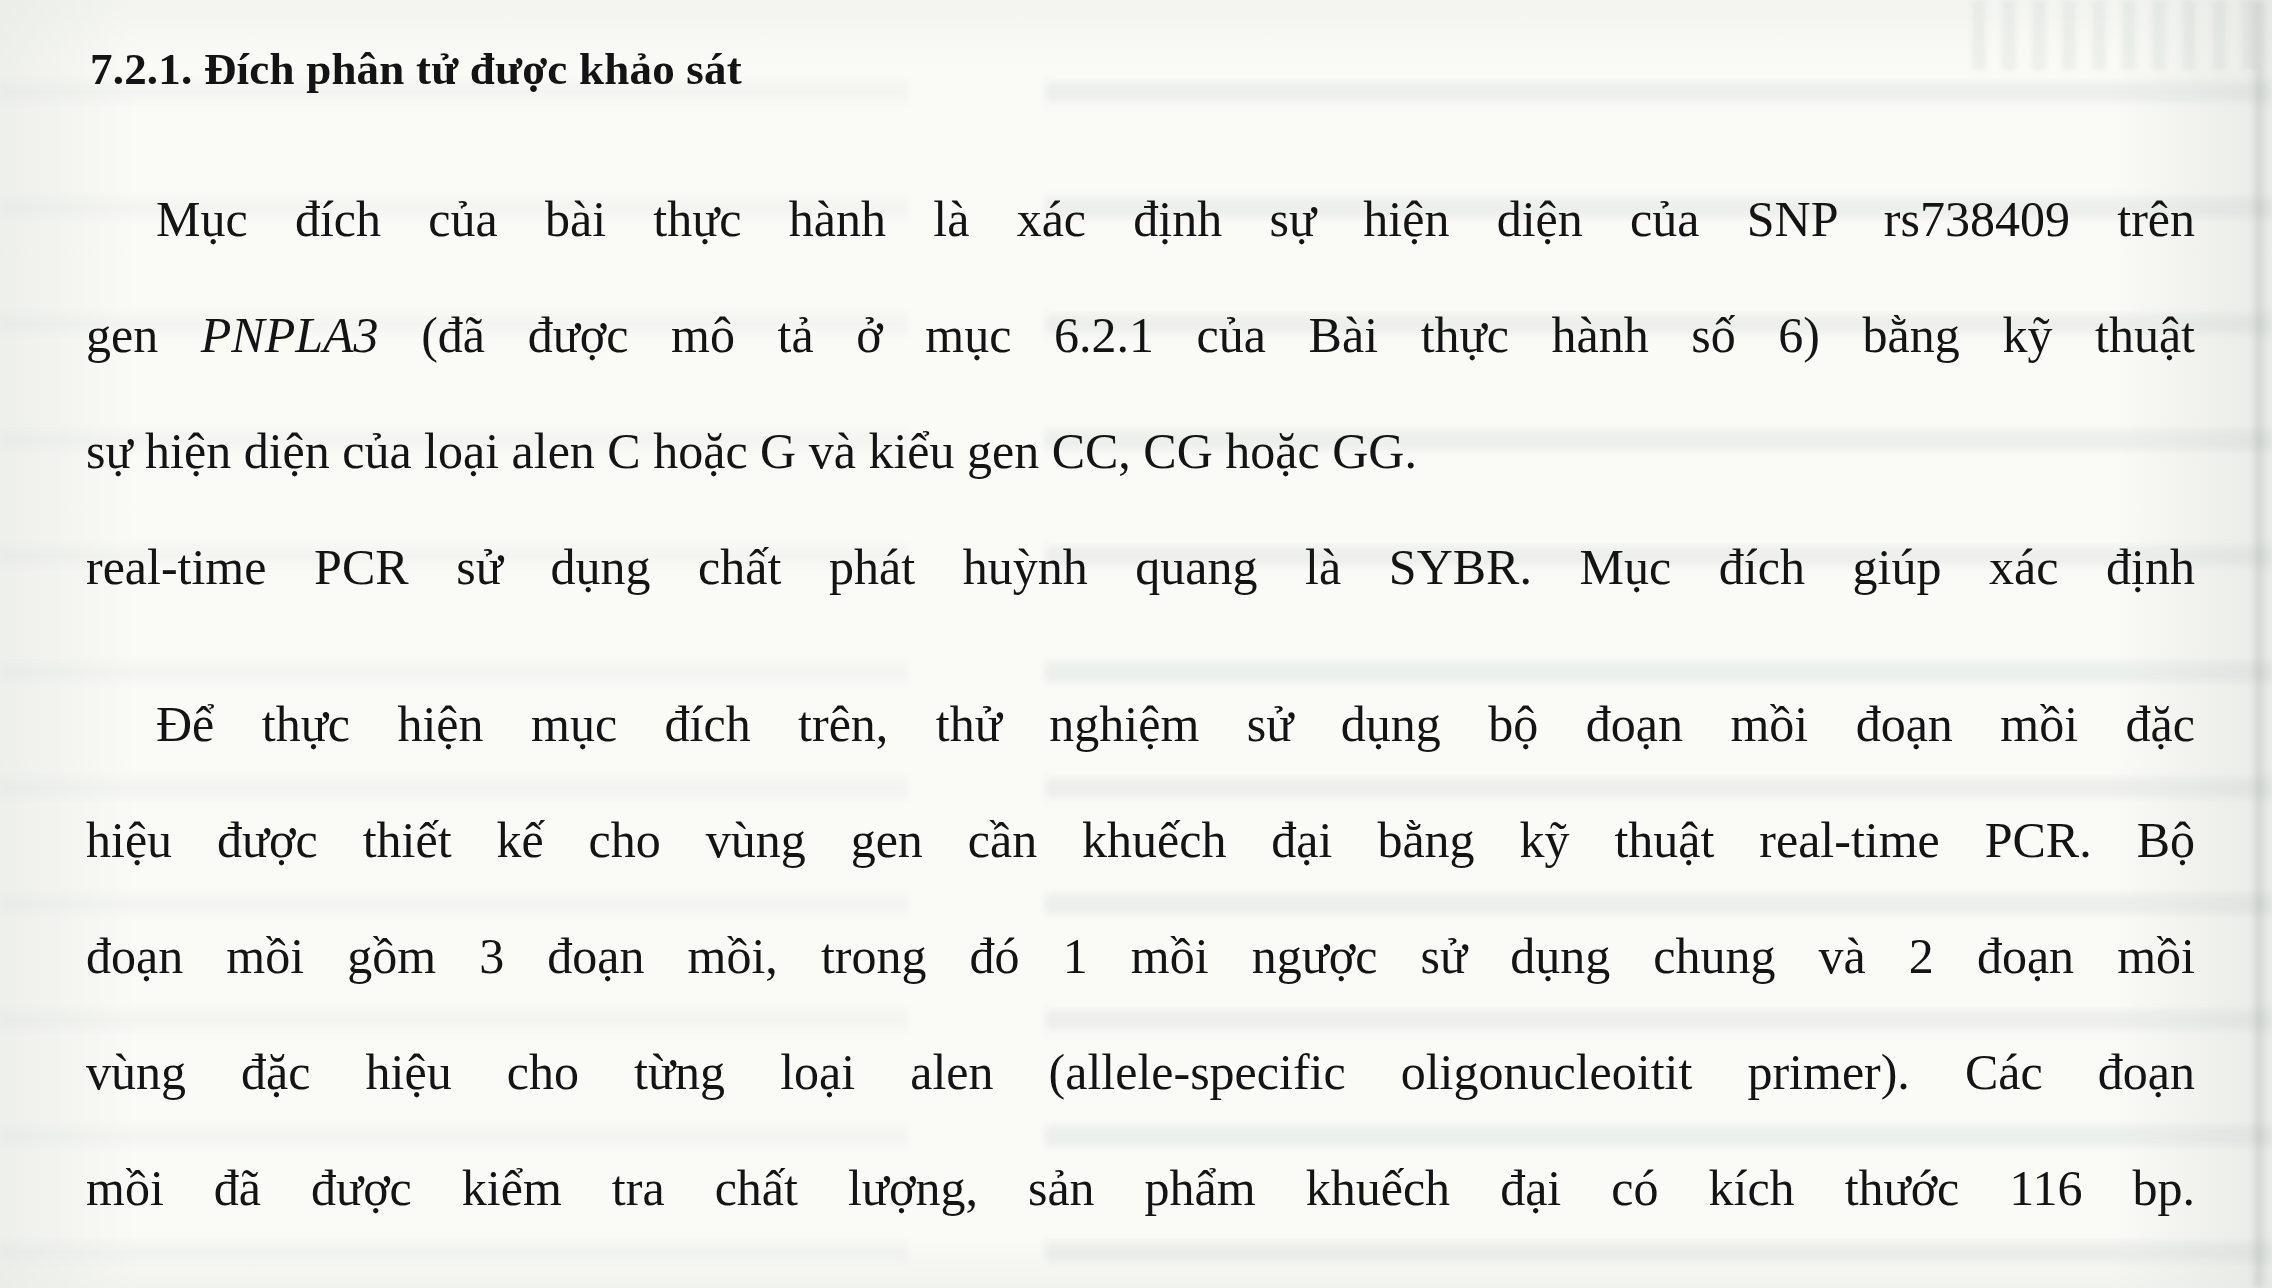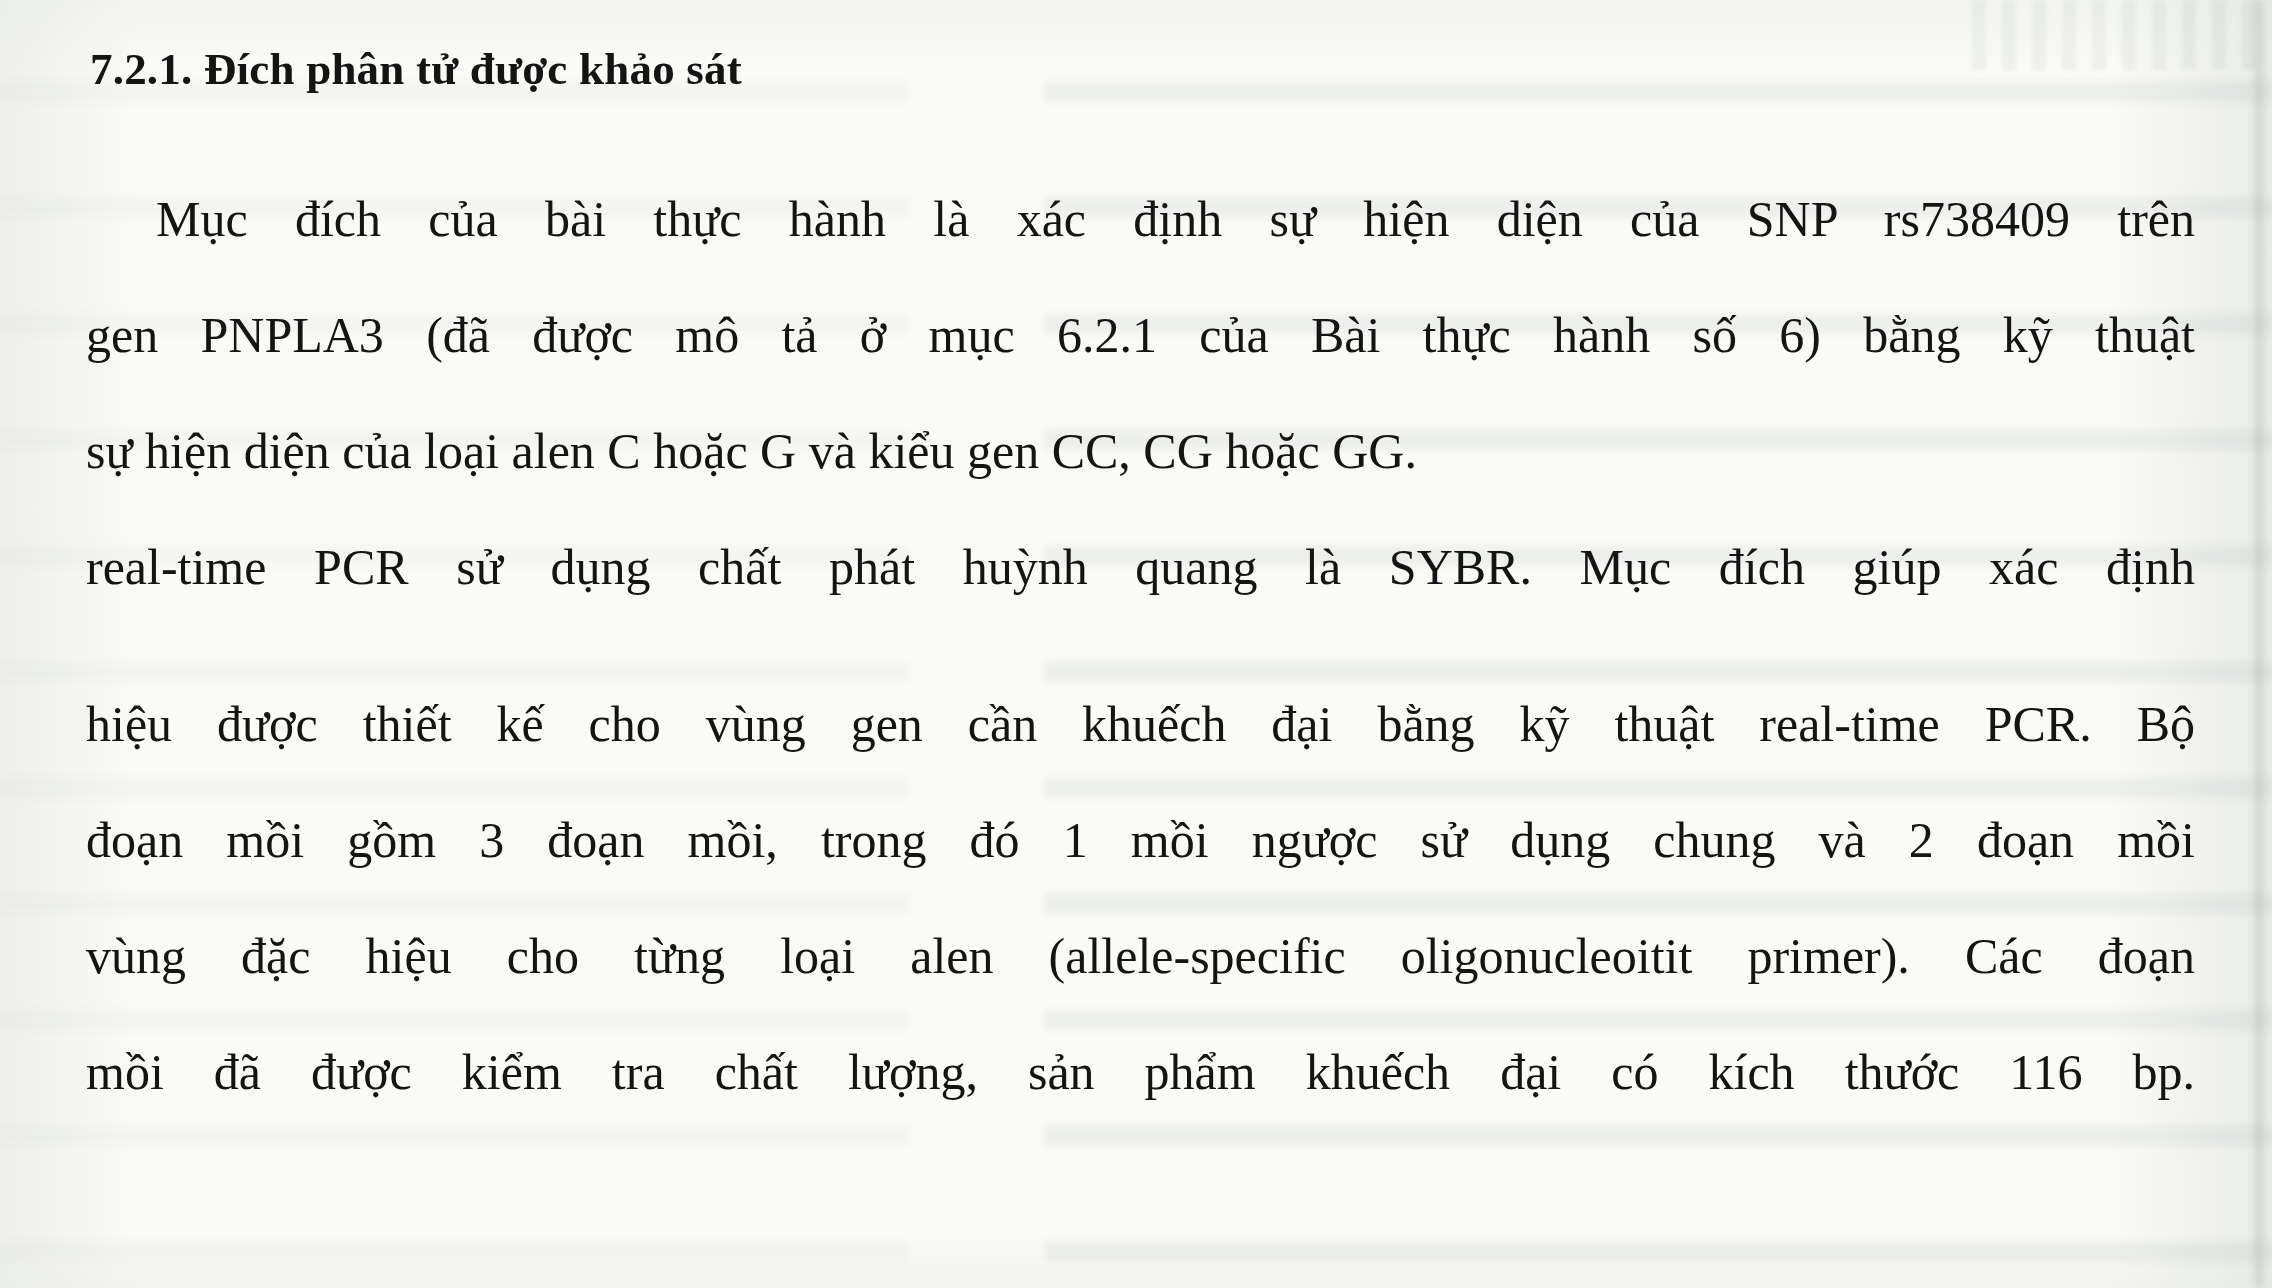--- a/index.html
+++ b/index.html
@@ -91,37 +91,39 @@
   }
   .line.just {
     text-align: justify;
     text-align-last: justify;
     text-justify: inter-word;
   }
   .line.indent {
     padding-left: 70px;
   }
   .gene {
+    font-style: italic;
   }
 </style>
 </head>
 <body>
 
 <div class="ghost-layer"></div>
 <div class="ghost-layer faint-left"></div>
 <div class="smudge-top-right"></div>
 <div class="edge-streak"></div>
 
 <div class="heading">7.2.1. Đích phân tử được khảo sát</div>
 
 <div class="para para-1">
   <div class="line just indent">Mục đích của bài thực hành là xác định sự hiện diện của SNP rs738409 trên</div>
   <div class="line just"><span>gen </span><span class="gene">PNPLA3</span><span> (đã được mô tả ở mục 6.2.1 của Bài thực hành số 6) bằng kỹ thuật</span></div>
   <div class="line">sự hiện diện của loại alen C hoặc G và kiểu gen CC, CG hoặc GG.</div>
   <div class="line just">real-time PCR sử dụng chất phát huỳnh quang là SYBR. Mục đích giúp xác định</div>
 </div>
 
 <div class="para para-2">
+  <div class="line just indent">Để thực hiện mục đích trên, thử nghiệm sử dụng bộ đoạn mồi đoạn mồi đặc</div>
   <div class="line just">hiệu được thiết kế cho vùng gen cần khuếch đại bằng kỹ thuật real-time PCR. Bộ</div>
   <div class="line just">đoạn mồi gồm 3 đoạn mồi, trong đó 1 mồi ngược sử dụng chung và 2 đoạn mồi</div>
   <div class="line just">vùng đặc hiệu cho từng loại alen (allele-specific oligonucleoitit primer). Các đoạn</div>
   <div class="line just">mồi đã được kiểm tra chất lượng, sản phẩm khuếch đại có kích thước 116 bp.</div>
 </div>
 
 </body></html>

